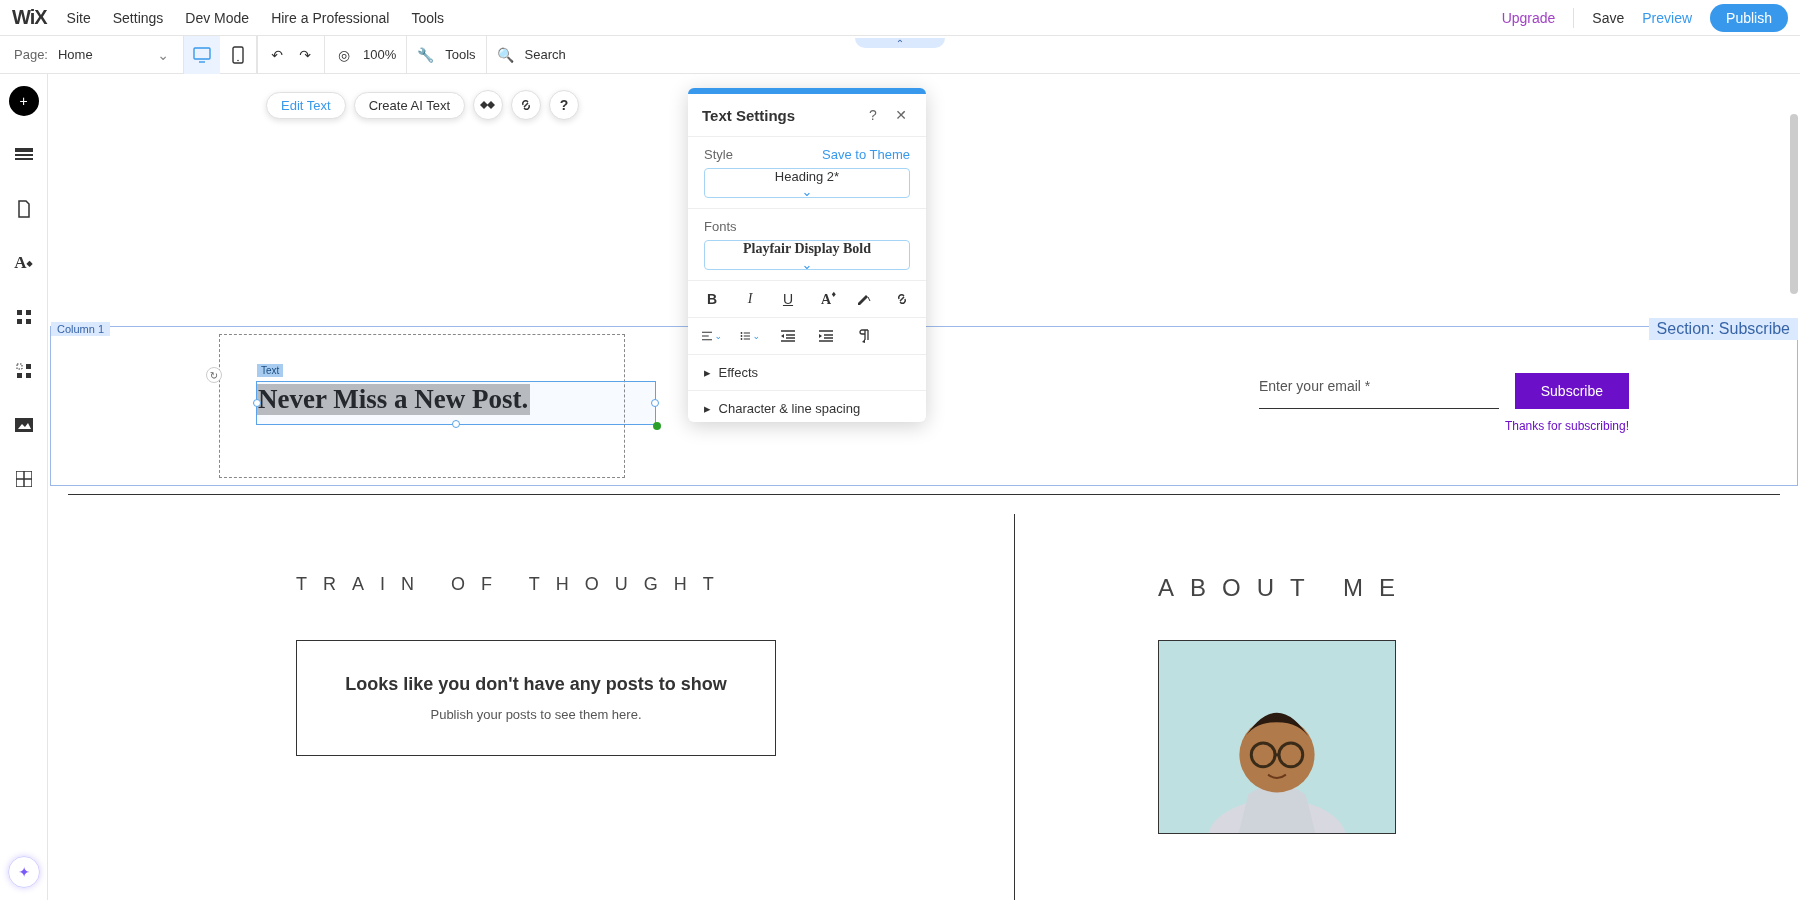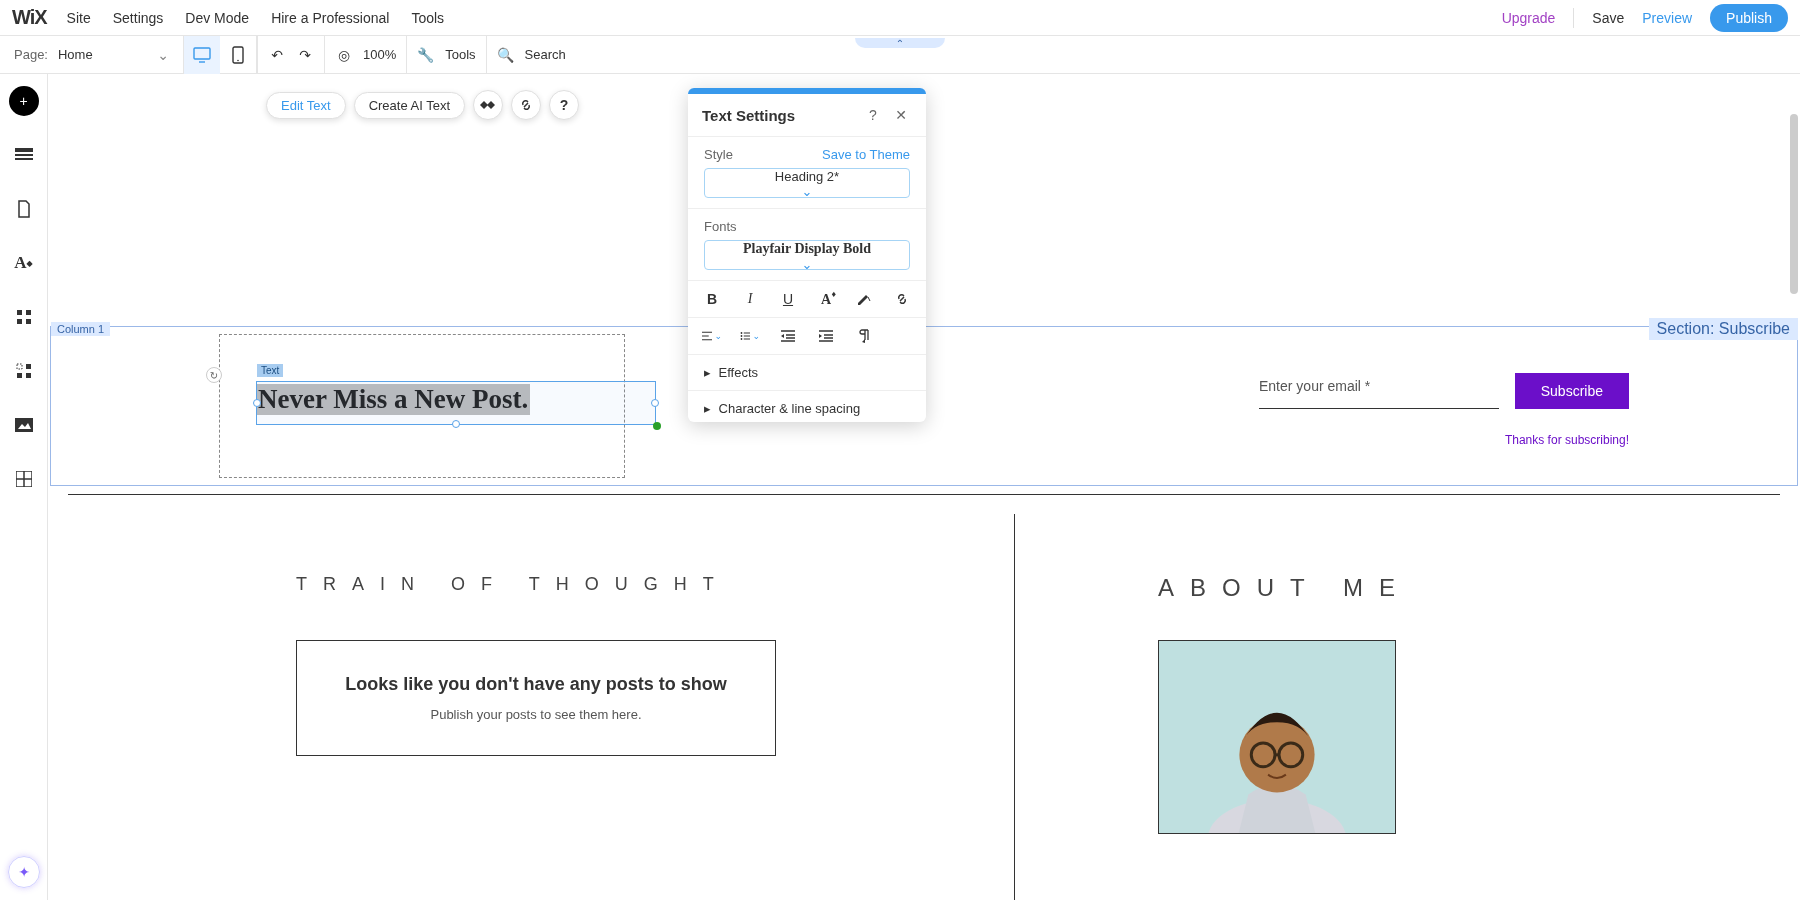--- a/index.html
+++ b/index.html
@@ -89,21 +89,21 @@
 .text-badge { position:absolute; left:0; top:-18px; background:#a7ccf0; color:#1b4d80; font-size:10px; padding:1px 4px; }
 .nm-text { position:absolute; left:36px; top:46px; width:400px; height:36px; display:flex; align-items:center; }
 .nm-text span { background:#bcbcbc; font-family:Georgia,serif; font-weight:bold; font-size:27px; color:#222; padding:0 2px; }
 .refresh-ico { position:absolute; left:-14px; top:32px; width:16px; height:16px; border-radius:50%; border:1px solid #ccc; background:#fff; display:flex; align-items:center; justify-content:center; font-size:10px; color:#666; }
 
 .email-area { position:absolute; right:168px; top:46px; width:370px; display:flex; align-items:flex-end; gap:16px; }
 .email-field { flex:1; }
 .email-label { font-size:14px; color:#555; margin-bottom:14px; }
 .email-line { border-bottom:1px solid #333; height:1px; }
 .sub-btn { background:#6b0fc9; color:#fff; padding:10px 26px; font-size:14px; cursor:pointer; }
-.thanks { position:absolute; right:168px; top:106px; font-size:12px; color:#6b0fc9; }
+.thanks { position:absolute; right:168px; top:92px; font-size:12px; color:#6b0fc9; }
 
 .longrule { position:absolute; left:20px; right:20px; top:420px; border-top:1px solid #333; }
 
 .tot-heading { position:absolute; left:248px; top:500px; font-size:18px; letter-spacing:16px; color:#444; }
 .about-heading { position:absolute; left:1110px; top:500px; font-size:24px; letter-spacing:16px; color:#444; }
 
 .noposts-box { position:absolute; left:248px; top:566px; width:480px; height:116px; border:1px solid #333; display:flex; flex-direction:column; align-items:center; justify-content:center; gap:12px; }
 .np-h { font-size:18px; font-weight:700; }
 .np-s { font-size:13px; color:#555; }
 

